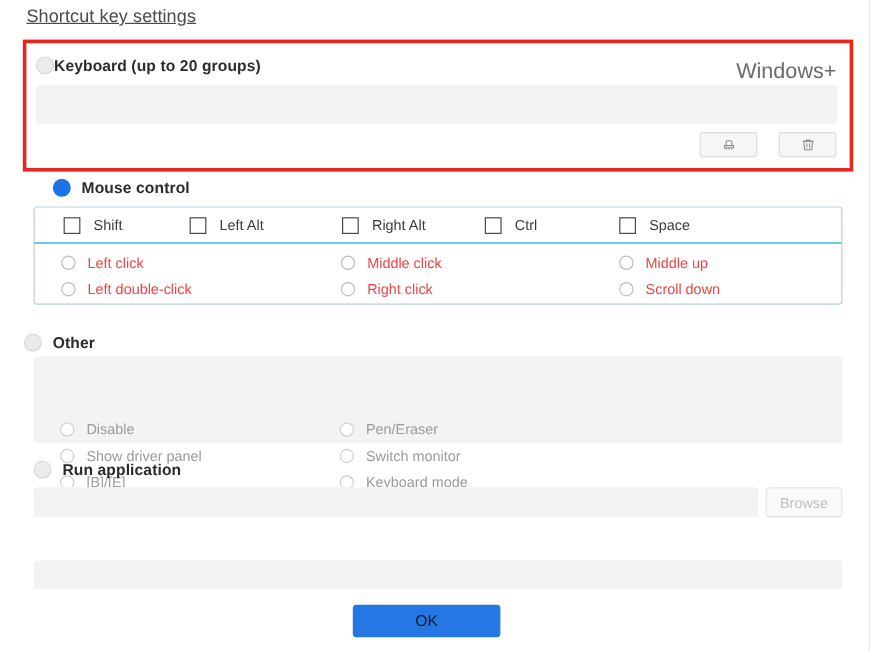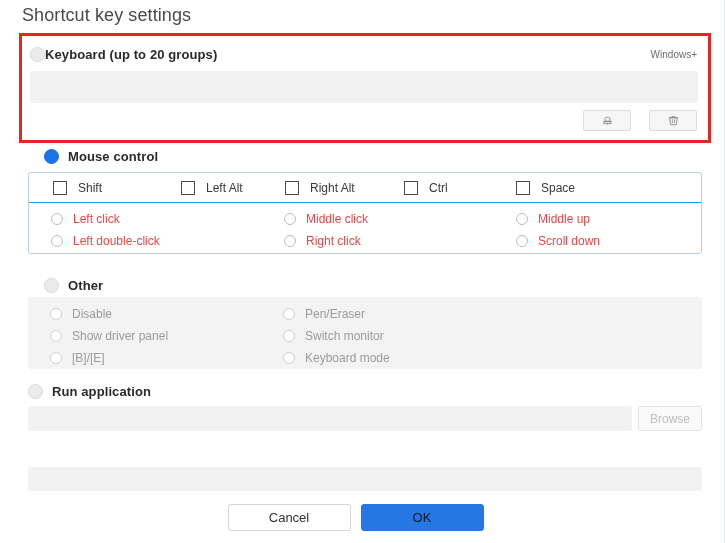--- a/index.html
+++ b/index.html
@@ -23,23 +23,24 @@
     height: 543px;
     background: #ffffff;
     border-right: 1px solid #e2e6ea;
     box-sizing: border-box;
   }
 
   .page-title {
     position: absolute;
     left: 22px;
     top: 5px;
-    font-size: 18px;
+    font-size: 15px;
     color: #4a4a4a;
     letter-spacing: 0.1px;
+    text-decoration: underline;
   }
 
   
   .highlight-box {
     position: absolute;
     left: 19px;
     top: 33px;
     width: 692px;
     height: 110px;
     border: 3px solid #e8251f;
@@ -102,21 +103,21 @@
     left: 30px;
     top: 47px;
     display: flex;
     align-items: center;
     gap: 0;
   }
   .kb-hint {
     position: absolute;
     right: 27px;
     top: 49px;
-    font-size: 10px;
+    font-size: 18px;
     color: #6b6b6b;
   }
   .kb-input {
     position: absolute;
     left: 30px;
     top: 71px;
     width: 668px;
     height: 32px;
     background: #f2f2f2;
     border: none;
@@ -175,24 +176,24 @@
     top: 8px;
   }
   .rad-item {
     position: absolute;
     display: flex;
     align-items: center;
     gap: 10px;
     font-size: 12px;
     color: #ef4444;
   }
-  .rad-item.dim { color: #9b9b9b; }
-
-  
-  .other-head { left: 44px; top: 278px; }
+  .rad-item.dim { color: #9b9b9b; margin-top: 44px; }
+
+  
+  .other-head { left: 20px; top: 278px; }
   .other-panel {
     position: absolute;
     left: 28px;
     top: 297px;
     width: 674px;
     height: 72px;
     background: #f3f3f3;
     border-radius: 3px;
     box-sizing: border-box;
   }
@@ -326,21 +327,21 @@
     <span class="radio on"></span>
     <span class="section-label">Mouse control</span>
   </div>
 
   <div class="mouse-panel">
     <div class="modrow">
       <div class="chk-item" style="left:24px">
         <span class="checkbox"></span>
         <span>Shift</span>
       </div>
-      <div class="chk-item" style="left:152px">
+      <div class="chk-item" style="left:129px">
         <span class="checkbox"></span>
         <span>Left Alt</span>
       </div>
       <div class="chk-item" style="left:256px">
         <span class="checkbox"></span>
         <span>Right Alt</span>
       </div>
       <div class="chk-item" style="left:375px">
         <span class="checkbox"></span>
         <span>Ctrl</span>
@@ -418,17 +419,16 @@
   </div>
 
   <div class="run-input"></div>
 
   <div class="browse-btn">Browse</div>
 
 
   <div class="cust-input"></div>
 
   <div class="footer">
-    <div class="btn btn-cancel">Cancel</div>
     <div class="btn btn-ok">OK</div>
   </div>
 
 </div>
 
 </body></html>

